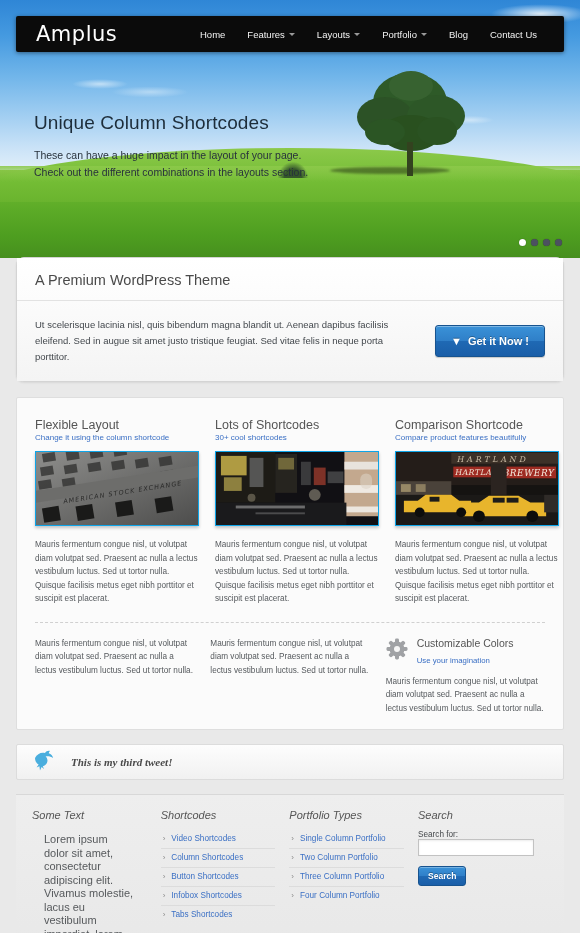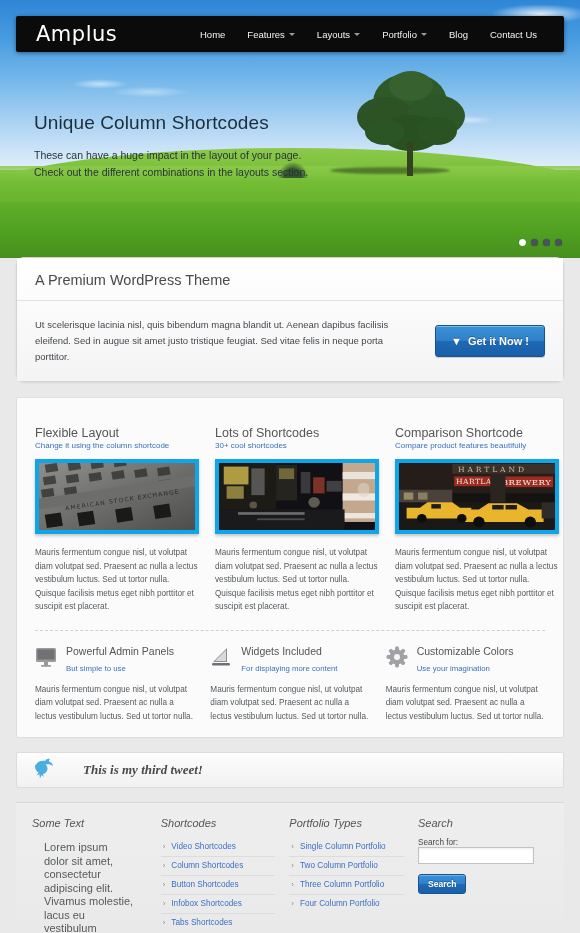--- a/index.html
+++ b/index.html
@@ -126,46 +126,46 @@
   }
   .chev{ font-size:11px; line-height:1; }
 
   
   .features{
     margin-top:14px; background:#fbfbfb; border:1px solid #dedede; border-radius:2px;
     padding:16px 18px 14px;
   }
   .cols{ display:flex; gap:16px; }
   .col{ width:164px; }
-  .col h3{ margin:12px 0 1px 0; font-size:12.5px; font-weight:400; color:#555; }
+  .col h3{ margin:4px 0 1px 0; font-size:12.5px; font-weight:400; color:#555; }
   .col .sub{ font-size:8px; color:#3a6fc4; margin-bottom:9px; display:block; }
   .thumb{
-    width:164px; height:75px; border:4px solid #0ea5e9; background:#8b5cf6;
-    box-shadow:0 2px 3px rgba(0,0,0,.22); margin-bottom:12px; overflow:hidden; position:relative;
+    width:164px; height:75px; border:1px solid #0ea5e9; background:#8b5cf6;
+    box-shadow:0 2px 3px rgba(0,0,0,.22); margin-bottom:12px; overflow:hidden; position:relative;font-style:italic;
   }
   .thumb svg{ display:block; width:100%; height:100%; }
   .col p{ margin:0; font-size:8.2px; line-height:13.5px; color:#55595d; }
 
   .divider{ border-top:1px dashed #d0d0d0; margin:16px 0 14px; }
 
   .icocols{ display:flex; gap:16px; }
   .icocol{ width:164px; }
   .icorow{ display:flex; align-items:flex-start; gap:9px; margin-bottom:8px; }
   .icobox{ width:22px; height:22px; flex:none; margin-top:1px; }
   .icotext h4{ margin:0; font-size:10.5px; font-weight:400; color:#555; }
   .icotext .sub{ font-size:7.8px; color:#3a6fc4; }
   .icocol p{ margin:0; font-size:8.2px; line-height:13.5px; color:#55595d; }
 
   
   .tweet{
     margin-top:14px; height:36px; display:flex; align-items:center; gap:14px;
     background:linear-gradient(to bottom,#fdfdfd,#f1f1f1);
     border:1px solid #dcdcdc; border-radius:2px; padding:0 16px;
   }
-  .tweet span{ font-size:13px; font-style:italic; color:#4a4a4a; font-family:"Liberation Serif", serif; font-weight:bold;margin-left:12px;}
+  .tweet span{ font-size:11px; font-style:italic; color:#4a4a4a; font-family:"Liberation Serif", serif; font-weight:bold;}
 
   
   .footer{
     margin-top:14px; background:linear-gradient(to bottom,#eeeeee,#e4e4e4);
     border-top:1px solid #d8d8d8; padding:14px 16px 12px;
     display:flex; gap:14px;
   }
   .fw{ width:120px; }
   .fw.search{ width:136px; }
   .fw h4{ margin:0 0 9px 0; font-size:11px; font-weight:400; color:#555;font-style:italic; }
@@ -376,51 +376,24 @@
         </div>
         <p>Mauris fermentum congue nisl, ut volutpat diam volutpat sed. Praesent ac nulla a lectus vestibulum luctus. Sed ut tortor nulla. Quisque facilisis metus eget nibh porttitor et suscipit est placerat.</p>
       </div>
     </div>
 
     <div class="divider"></div>
 
     <div class="icocols">
 
       <div class="icocol">
-        <div class="icorow">
-          <div class="icobox">
-            <svg viewBox="0 0 22 22">
-                <rect x="1" y="2" width="20" height="14" rx="1.5" fill="#9a9a9a"></rect>
-                <rect x="2.5" y="3.5" width="17" height="10" fill="#6f7174"></rect>
-                <rect x="9" y="16" width="4" height="3" fill="#9a9a9a"></rect>
-                <rect x="6" y="19" width="10" height="1.8" rx=".9" fill="#9a9a9a"></rect>
-              </svg>
-          </div>
-          <div class="icotext">
-            <h4>Powerful Admin Panels</h4>
-            <span class="sub">But simple to use</span>
-          </div>
-        </div>
         <p>Mauris fermentum congue nisl, ut volutpat diam volutpat sed. Praesent ac nulla a lectus vestibulum luctus. Sed ut tortor nulla.</p>
       </div>
 
       <div class="icocol">
-        <div class="icorow">
-          <div class="icobox">
-            <svg viewBox="0 0 22 22">
-                <path d="M3 16 L17 2 L17 16 Z" fill="#8c8e91"></path>
-                <path d="M5 15 L16 4 L16 15 Z" fill="#d7d9dc"></path>
-                <rect x="2" y="17" width="18" height="2.5" rx="1.2" fill="#6d7074"></rect>
-              </svg>
-          </div>
-          <div class="icotext">
-            <h4>Widgets Included</h4>
-            <span class="sub">For displaying more content</span>
-          </div>
-        </div>
         <p>Mauris fermentum congue nisl, ut volutpat diam volutpat sed. Praesent ac nulla a lectus vestibulum luctus. Sed ut tortor nulla.</p>
       </div>
 
       <div class="icocol">
         <div class="icorow">
           <div class="icobox">
             <svg viewBox="0 0 22 22">
               <g fill="#a0a2a5">
                 <rect x="9" y="0.5" width="4" height="21" rx="1.4"></rect>
                 <rect x="9" y="0.5" width="4" height="21" rx="1.4" transform="rotate(45 11 11)"></rect>

